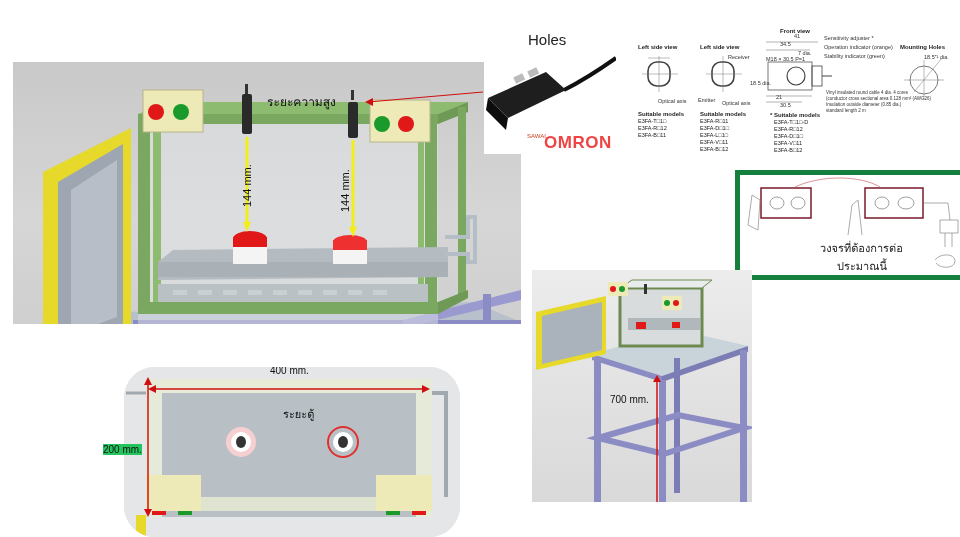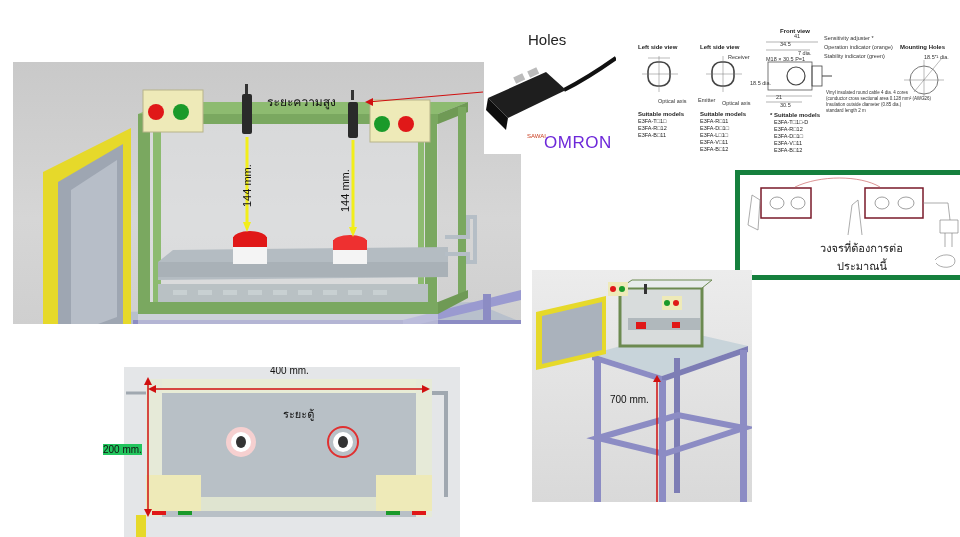--- a/index.html
+++ b/index.html
@@ -7,30 +7,30 @@
   .abs{position:absolute;}
   
   #p1{left:13px;top:62px;width:508px;height:262px;background:linear-gradient(180deg,#c9c9c9 0%,#d6d6d6 60%,#cfcfcf 100%);overflow:hidden;}
   #p1 svg{position:absolute;left:0;top:0;}
   .lbl{font-size:11px;color:#111;white-space:nowrap;}
   .thai{font-family:"DejaVu Sans",sans-serif;}
   .vert{transform:rotate(-90deg);transform-origin:left top;}
   
   #sensor-panel{left:484px;top:20px;width:132px;height:134px;background:#fff;}
   #sensor-title{left:528px;top:31px;font-size:15px;color:#222;}
-  #omron{left:544px;top:133px;font-size:17px;font-weight:normal;color:#6d28d9;letter-spacing:.5px;}
+  #omron{left:544px;top:133px;font-size:17px;font-weight:bold;color:#ef4444;letter-spacing:.5px;}
   #sawai{left:527px;top:133px;font-size:6px;color:#c83c1e;line-height:7px;text-align:center;}
   
   #ds{left:634px;top:22px;width:326px;height:140px;font-size:5.5px;color:#333;}
   .ds-h{font-weight:bold;font-size:6px;color:#222;}
   .ds-m{font-size:5.5px;line-height:7px;color:#222;}
   
   #sketch{left:735px;top:170px;width:223px;height:100px;border:5px solid #15803d;background:#fff;}
   
-  #p3{left:124px;top:367px;width:336px;height:170px;background:#dcdfe2;overflow:hidden;}
+  #p3{left:124px;top:367px;width:336px;height:170px;background:#dcdfe2;overflow:hidden;border-radius:31px;}
   
   #p4{left:532px;top:270px;width:220px;height:232px;background:linear-gradient(180deg,#ececec 0%,#d9d9d9 100%);overflow:hidden;}
 </style>
 </head>
 <body>
 
 <div id="p1" class="abs">
   <svg width="508" height="292">
 
     <polygon points="110,250 460,240 508,260 508,292 120,292" fill="#b8c0cc"></polygon>

